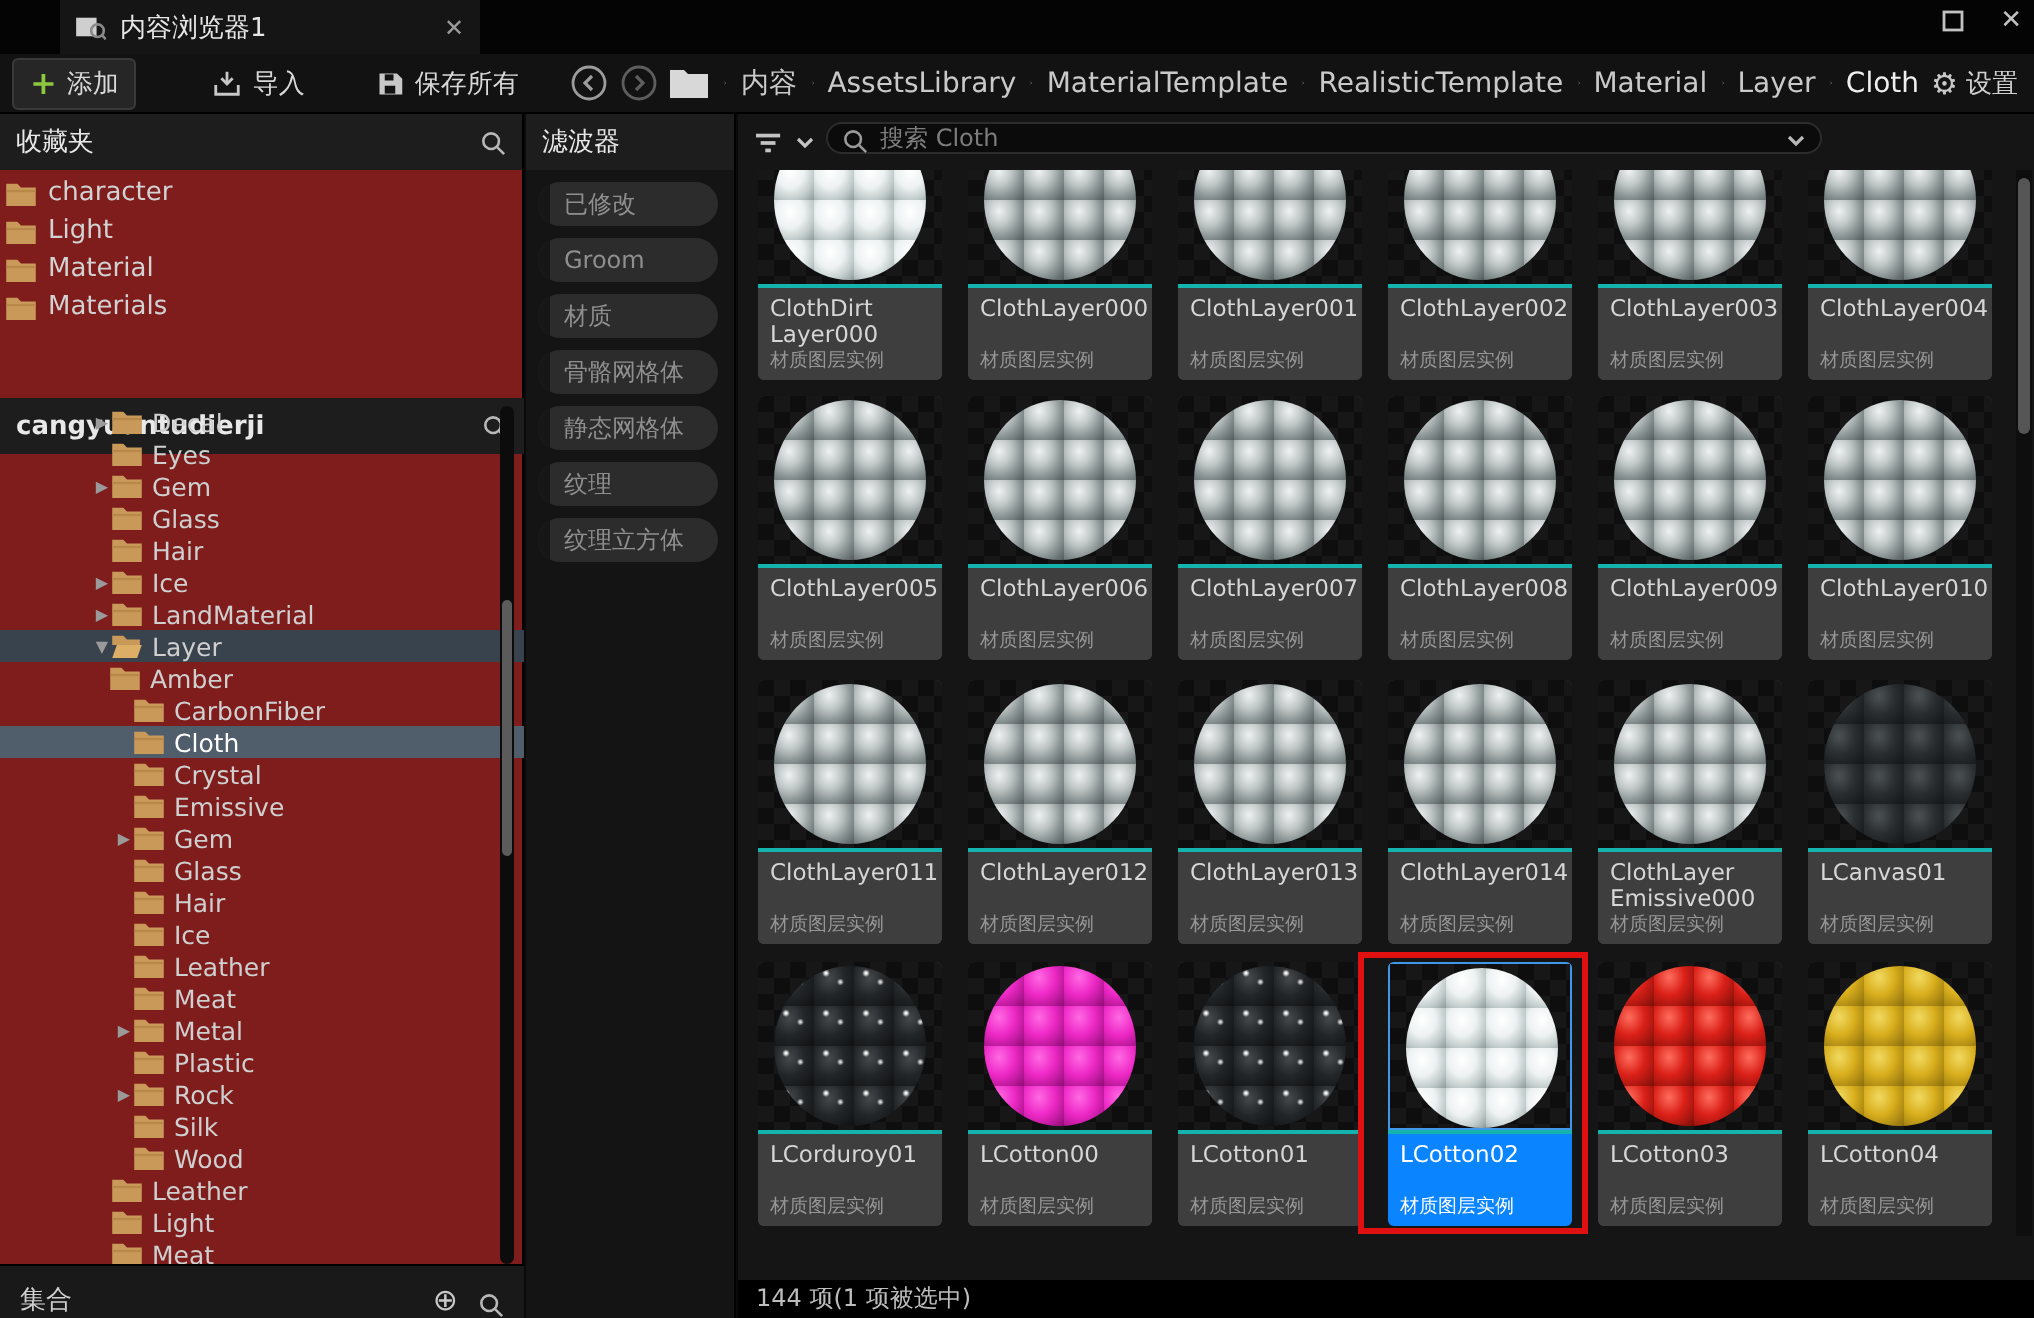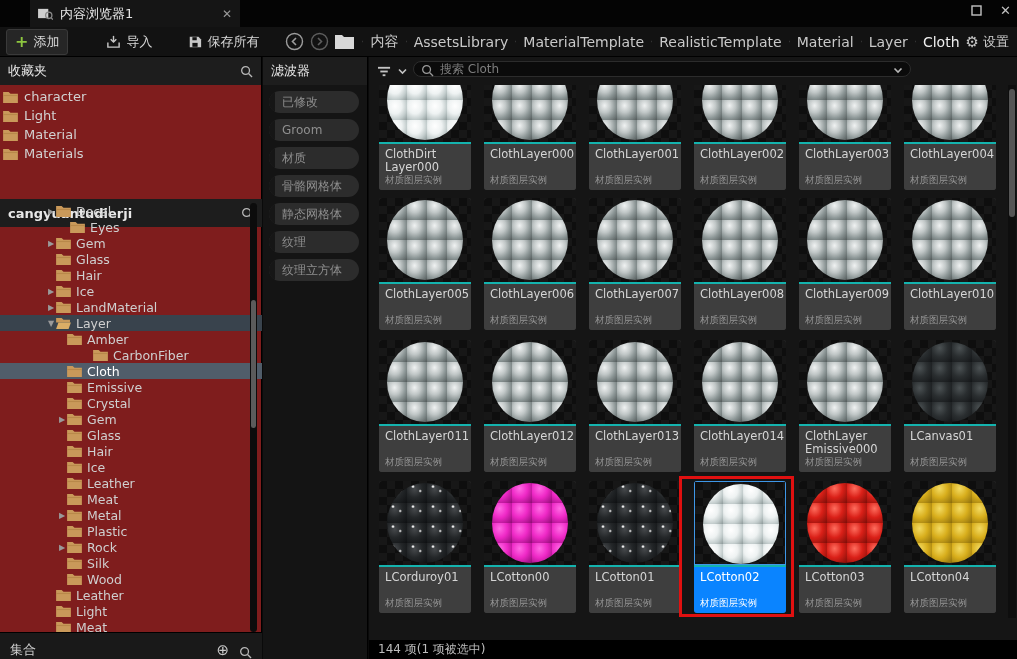--- a/index.html
+++ b/index.html
@@ -245,21 +245,21 @@
     </div>
     <div class="tree" id="tree">
         <div class="t-row" style="padding-left: 46px;">
           <span class="arr">▶</span>
           <svg width="15" height="12" viewBox="0 0 16 13" style="flex:0 0 15px">
             <path fill="#c9995a" d="M0 1h6l2 2h8v10H0z"></path>
             <rect fill="#b8884a" x="0" y="4.3" width="16" height="1.2"></rect>
           </svg>
           <span class="lbl">Decal</span>
         </div>
-        <div class="t-row" style="padding-left: 60px;">
+        <div class="t-row" style="padding-left: 46px;">
           <span class="arr"></span>
           <svg width="15" height="12" viewBox="0 0 16 13" style="flex:0 0 15px">
             <path fill="#c9995a" d="M0 1h6l2 2h8v10H0z"></path>
             <rect fill="#b8884a" x="0" y="4.3" width="16" height="1.2"></rect>
           </svg>
           <span class="lbl">Eyes</span>
         </div>
         <div class="t-row" style="padding-left: 46px;">
           <span class="arr">▶</span>
           <svg width="15" height="12" viewBox="0 0 16 13" style="flex:0 0 15px">
@@ -301,29 +301,29 @@
           <span class="lbl">LandMaterial</span>
         </div>
         <div class="t-row path" style="padding-left: 46px;">
           <span class="arr">▼</span>
           <svg width="15" height="12" viewBox="0 0 16 13" style="flex:0 0 15px">
             <path fill="#c9995a" d="M0 1h6l2 2h7v3H0z"></path>
             <path fill="#dcae66" d="M2.5 6H16l-2.5 7H0z"></path>
           </svg>
           <span class="lbl">Layer</span>
         </div>
-        <div class="t-row" style="padding-left: 57px;">
+        <div class="t-row" style="padding-left: 45px;">
           <span class="arr"></span>
           <svg width="15" height="12" viewBox="0 0 16 13" style="flex:0 0 15px">
             <path fill="#c9995a" d="M0 1h6l2 2h8v10H0z"></path>
             <rect fill="#b8884a" x="0" y="4.3" width="16" height="1.2"></rect>
           </svg>
           <span class="lbl">Amber</span>
         </div>
-        <div class="t-row" style="padding-left: 83px;">
+        <div class="t-row" style="padding-left: 57px;">
           <span class="arr"></span>
           <svg width="15" height="12" viewBox="0 0 16 13" style="flex:0 0 15px">
             <path fill="#c9995a" d="M0 1h6l2 2h8v10H0z"></path>
             <rect fill="#b8884a" x="0" y="4.3" width="16" height="1.2"></rect>
           </svg>
           <span class="lbl">CarbonFiber</span>
         </div>
         <div class="t-row sel" style="padding-left: 57px;">
           <span class="arr"></span>
           <svg width="15" height="12" viewBox="0 0 16 13" style="flex:0 0 15px">
@@ -331,29 +331,29 @@
             <rect fill="#b8884a" x="0" y="4.3" width="16" height="1.2"></rect>
           </svg>
           <span class="lbl">Cloth</span>
         </div>
         <div class="t-row" style="padding-left: 57px;">
           <span class="arr"></span>
           <svg width="15" height="12" viewBox="0 0 16 13" style="flex:0 0 15px">
             <path fill="#c9995a" d="M0 1h6l2 2h8v10H0z"></path>
             <rect fill="#b8884a" x="0" y="4.3" width="16" height="1.2"></rect>
           </svg>
+          <span class="lbl">Crystal</span>
+        </div>
+        <div class="t-row" style="padding-left: 57px;">
+          <span class="arr"></span>
+          <svg width="15" height="12" viewBox="0 0 16 13" style="flex:0 0 15px">
+            <path fill="#c9995a" d="M0 1h6l2 2h8v10H0z"></path>
+            <rect fill="#b8884a" x="0" y="4.3" width="16" height="1.2"></rect>
+          </svg>
           <span class="lbl">Emissive</span>
-        </div>
-        <div class="t-row" style="padding-left: 57px;">
-          <span class="arr"></span>
-          <svg width="15" height="12" viewBox="0 0 16 13" style="flex:0 0 15px">
-            <path fill="#c9995a" d="M0 1h6l2 2h8v10H0z"></path>
-            <rect fill="#b8884a" x="0" y="4.3" width="16" height="1.2"></rect>
-          </svg>
-          <span class="lbl">Crystal</span>
         </div>
         <div class="t-row" style="padding-left: 57px;">
           <span class="arr">▶</span>
           <svg width="15" height="12" viewBox="0 0 16 13" style="flex:0 0 15px">
             <path fill="#c9995a" d="M0 1h6l2 2h8v10H0z"></path>
             <rect fill="#b8884a" x="0" y="4.3" width="16" height="1.2"></rect>
           </svg>
           <span class="lbl">Gem</span>
         </div>
         <div class="t-row" style="padding-left: 57px;">

